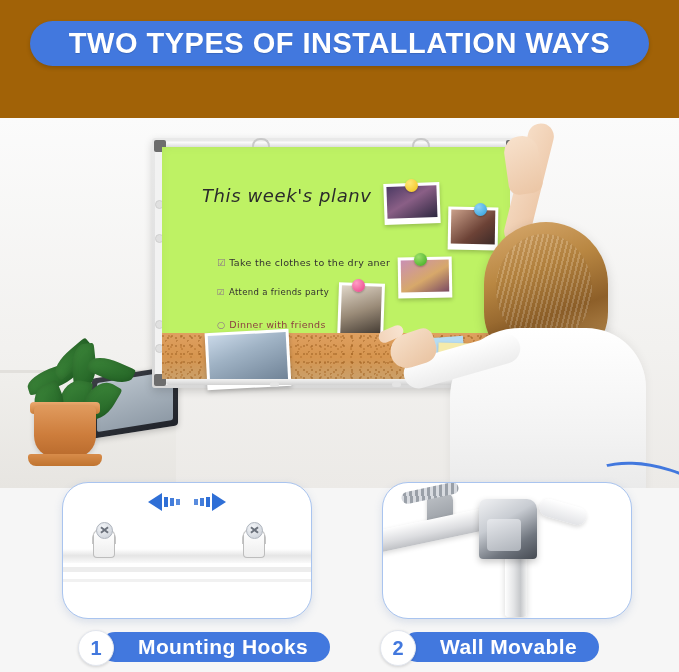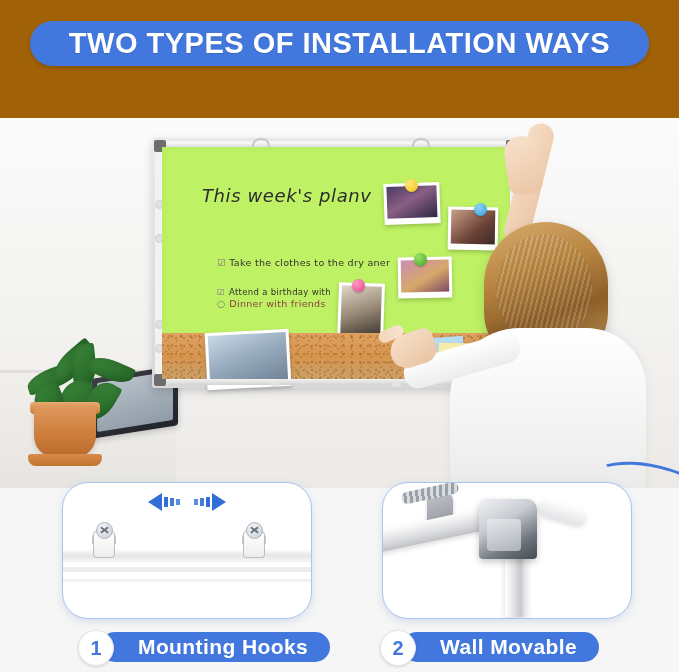--- a/index.html
+++ b/index.html
@@ -61,21 +61,21 @@
       radial-gradient(circle at 88% 40%, rgba(175,108,38,.40) 0 1px, transparent 1px),
       linear-gradient(180deg,#dfa060 0%,#d6954f 52%,#caa06a 100%);
     background-size:9px 9px,11px 11px,13px 13px,8px 8px,10px 10px,100% 100%;
   }
 
   .bw-title{position:absolute;left:40px;top:38px;font-size:18px;color:#2b2b2b;
     font-family:"DejaVu Sans",sans-serif;font-style:italic;letter-spacing:.6px;}
   .bw-item{position:absolute;left:44px;font-size:9.5px;color:#33312f;
     font-family:"DejaVu Sans",sans-serif;letter-spacing:.3px;white-space:nowrap;margin-left:11px;}
   .bw-item .bx{display:inline-block;width:9px;color:#8b6f8b;}
-  .bw-1{top:110px;} .bw-2{top:140px;font-size:8.5px;} .bw-3{top:151px;color:#8c4040;}
+  .bw-1{top:110px;} .bw-2{top:140px;font-size:8.5px;} .bw-3{top:172px;color:#8c4040;}
 
   .photo{position:absolute;background:#fff;padding:3px 3px 6px 3px;box-shadow:0 2px 4px rgba(0,0,0,.22);}
   .photo .pic{width:100%;height:100%;display:block;}
   .magnet{position:absolute;width:13px;height:13px;border-radius:50%;box-shadow:0 1px 2px rgba(0,0,0,.28);}
   .mag-y{background:radial-gradient(circle at 34% 30%,#ffe877,#f2c018);}
   .mag-b{background:radial-gradient(circle at 34% 30%,#8fd2f5,#2a9ede);}
   .mag-p{background:radial-gradient(circle at 34% 30%,#ff9ec4,#ea3e86);}
   .mag-g{background:radial-gradient(circle at 34% 30%,#9ce06a,#3aa81f);}
 
   .sticky{position:absolute;box-shadow:0 1px 3px rgba(0,0,0,.2);}
@@ -219,21 +219,21 @@
 
       <div class="board-inner">
         <div class="bw-title">This week's planv</div>
 
         <div class="bw-item bw-1">
           <span class="bx">☑</span>
           <span>Take the clothes to the dry aner</span>
         </div>
         <div class="bw-item bw-2">
           <span class="bx">☑</span>
-          <span>Attend a birthday with</span>
+          <span>Attend a friends party</span>
         </div>
         <div class="bw-item bw-3">
           <span class="bx">○</span>
           <span>Dinner with friends</span>
         </div>
 
         <div class="photo" style="left:222px;top:36px;width:50px;height:32px;transform:rotate(-2deg);">
           <div class="pic" style="background:linear-gradient(150deg,#4b3a63,#8a5f86 45%,#2d2740);"></div>
         </div>
         <div class="magnet mag-y" style="left:243px;top:32px;"></div>

